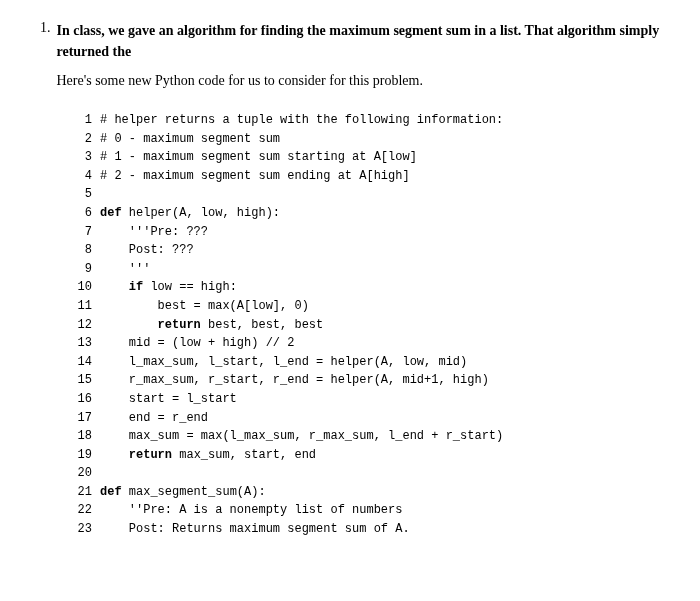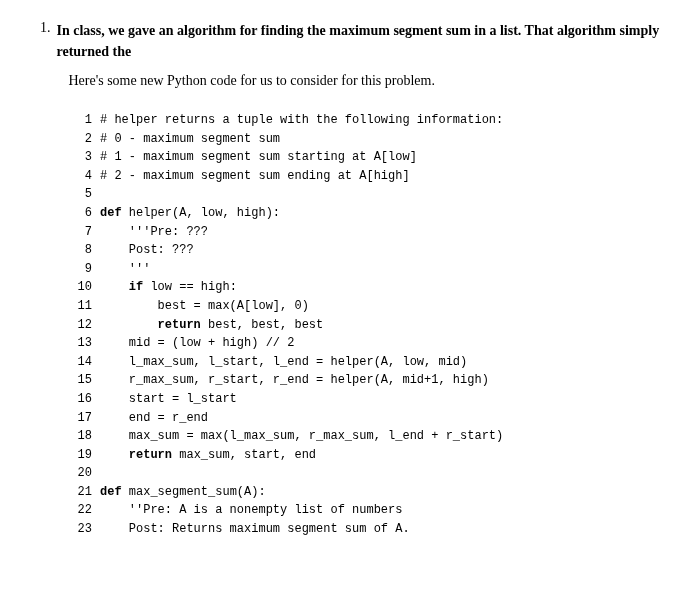--- a/index.html
+++ b/index.html
@@ -19,21 +19,21 @@
     }
     .problem-number {
       flex-shrink: 0;
     }
     .problem-text {
       line-height: 1.5;
       font-weight: bold;
     }
     .here-text {
       margin-top: 8px;
-      margin-left: 12px;
+      margin-left: 0px;
       line-height: 1.5;
     }
     .code-block {
       font-family: "Courier New", Courier, monospace;
       font-size: 12px;
       background: #fff;
       border: none;
       margin: 10px 0 10px 0;
       line-height: 1.55;
       white-space: pre;

